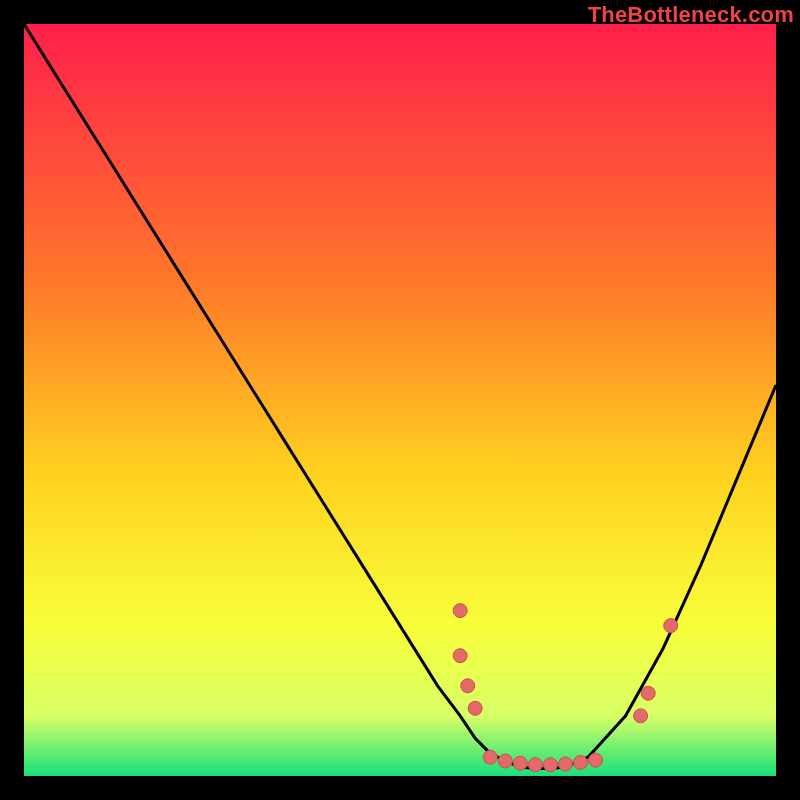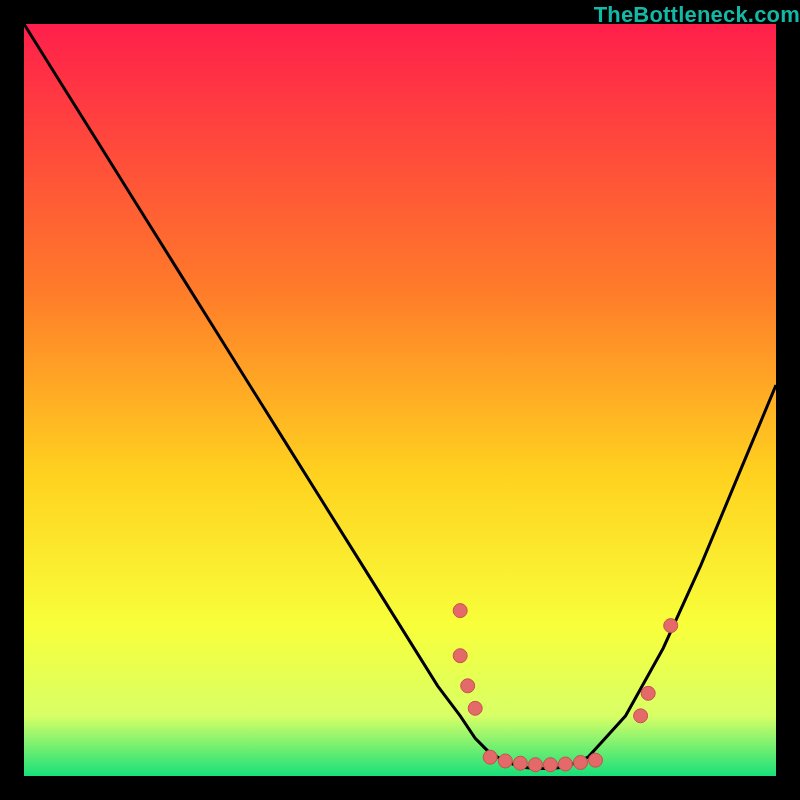--- a/index.html
+++ b/index.html
@@ -22,22 +22,22 @@
   .plot-area {
     position: absolute;
     left: 0;
     top: 0;
     width: 752px;
     height: 752px;
   }
   .watermark {
     position: absolute;
     top: 2px;
-    right: 0;
-    color: #14b8a6;
+    right: 6px;
+    color: #ef4444;
     font-size: 22px;
     font-weight: 600;
     letter-spacing: 0.2px;
     user-select: none;
   }
   svg { display: block; }
 </style>
 </head>
 <body>
 

